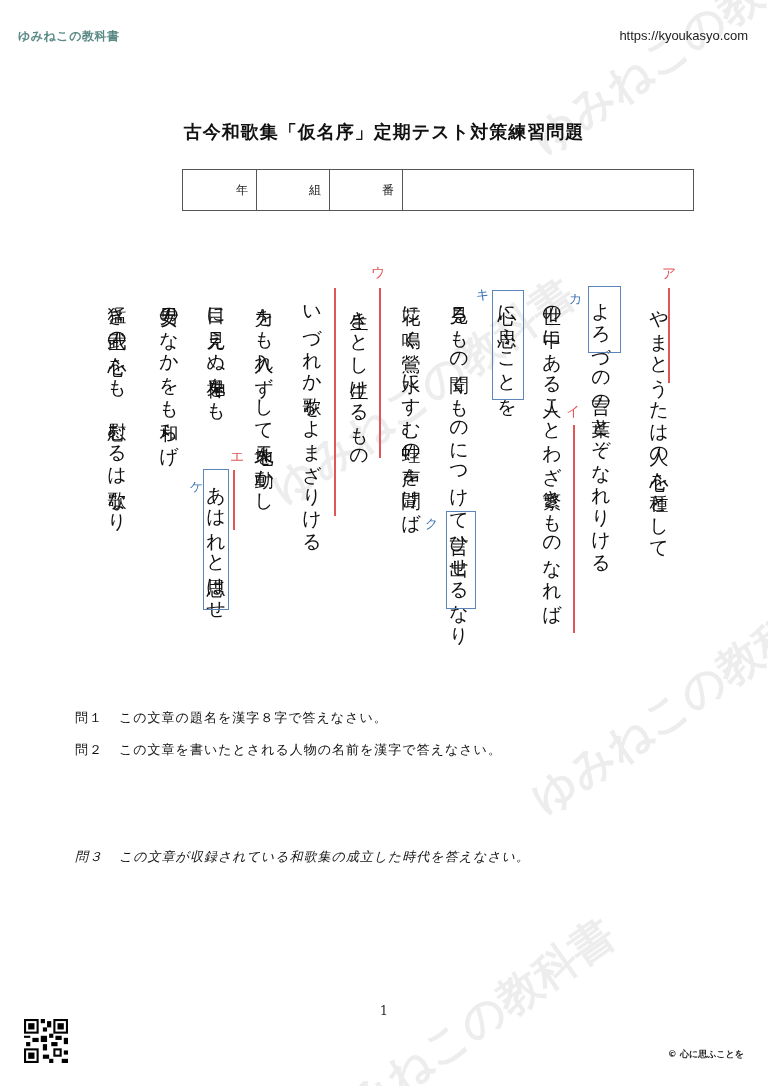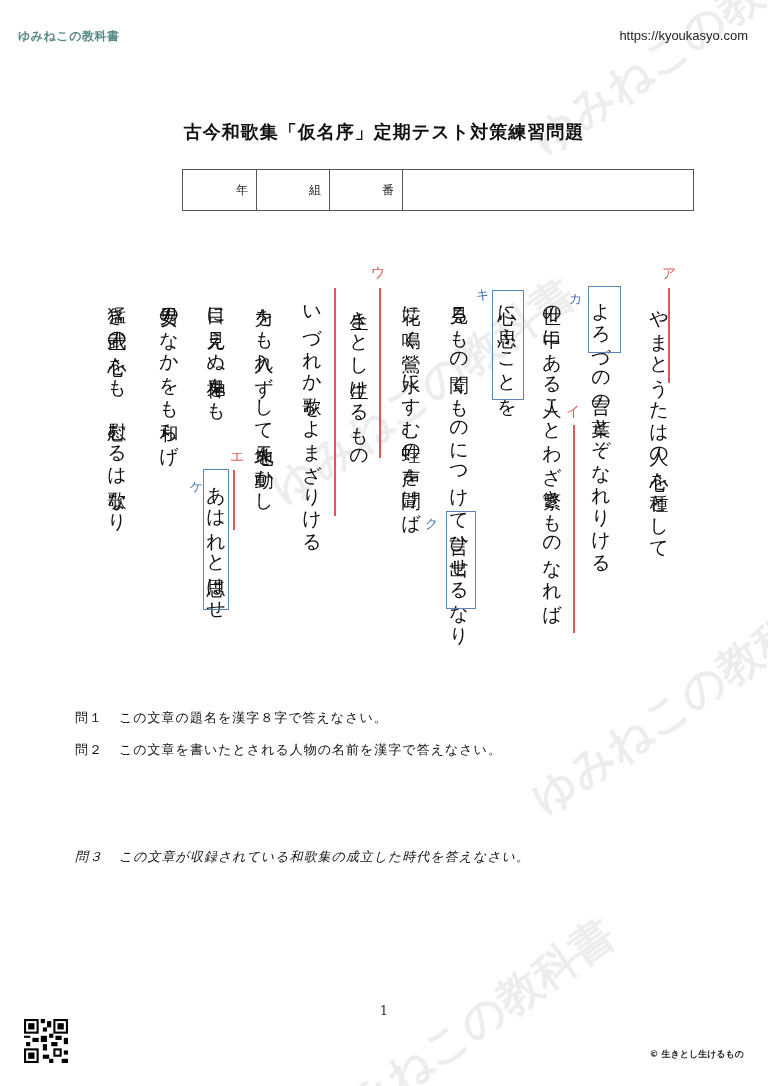--- a/index.html
+++ b/index.html
@@ -120,13 +120,13 @@
       <rect x="13" y="11" width="3" height="2"></rect>
     <rect x="14" y="14" width="4" height="4"></rect>
       <rect x="15" y="15" width="2" height="2" fill="#fff"></rect>
     <rect x="9" y="17" width="3" height="2"></rect>
       <rect x="19" y="15" width="2" height="2"></rect>
       <rect x="12" y="19" width="2" height="2"></rect>
       <rect x="18" y="19" width="3" height="2"></rect>
   </g>
 </svg>
 
-<div class="abs copyright">© 生きとし生けるもの</div>
+<div class="abs copyright">© 心に思ふことを</div>
 
 </body></html>

